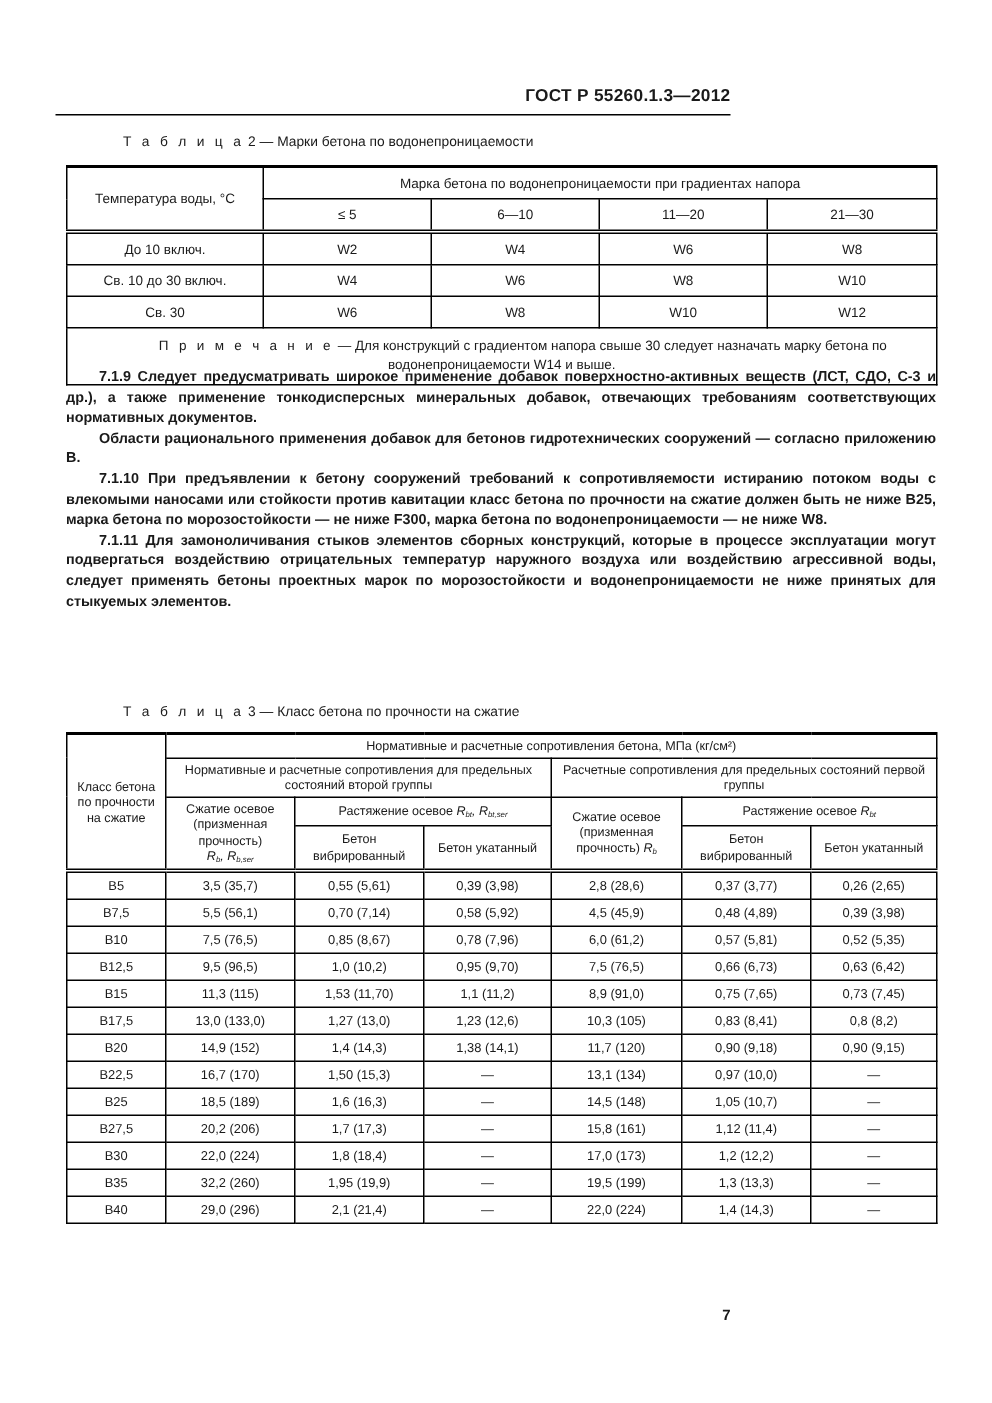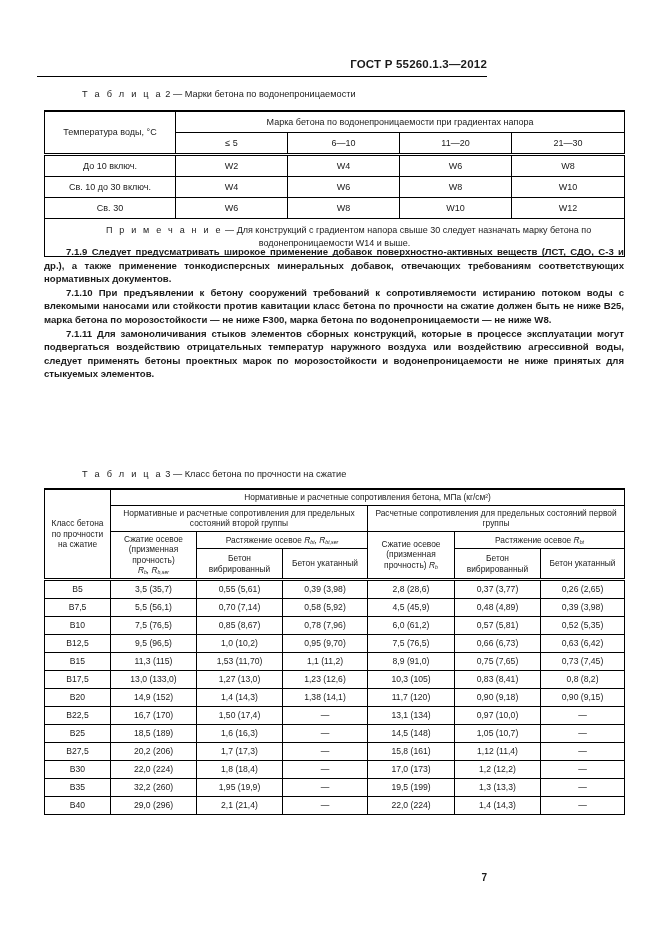--- a/index.html
+++ b/index.html
@@ -176,20 +176,21 @@
             <span>—</span>
             <span>Для конструкций с градиентом напора свыше 30 следует назначать марку бетона по водонепроницаемости W14 и выше.</span>
           </td>
         </tr>
       </tbody>
     </table>
   </div>
 
   <div class="pos body-text" style="left:44px; top:245px;">
     <p>7.1.9 Следует предусматривать широкое применение добавок поверхностно-активных веществ (ЛСТ, СДО, С-3 и др.), а также применение тонкодисперсных минеральных добавок, отвечающих требованиям соответствующих нормативных документов.</p>
+    <p>Области рационального применения добавок для бетонов гидротехнических сооружений — согласно приложению В.</p>
     <p>7.1.10 При предъявлении к бетону сооружений требований к сопротивляемости истиранию потоком воды с влекомыми наносами или стойкости против кавитации класс бетона по прочности на сжатие должен быть не ниже В25, марка бетона по морозостойкости — не ниже F300, марка бетона по водонепроницаемости — не ниже W8.</p>
     <p>7.1.11 Для замоноличивания стыков элементов сборных конструкций, которые в процессе эксплуатации могут подвергаться воздействию отрицательных температур наружного воздуха или воздействию агрессивной воды, следует применять бетоны проектных марок по морозостойкости и водонепроницаемости не ниже принятых для стыкуемых элементов.</p>
   </div>
 
   <div class="pos table-caption" style="left:37px; top:469px;">
     <span class="sp">Т а б л и ц а</span>
     <span>3</span>
     <span>—</span>
     <span>Класс бетона по прочности на сжатие</span>
   </div>
@@ -298,21 +299,21 @@
             <td class="dcell">14,9 (152)</td>
             <td class="dcell">1,4 (14,3)</td>
             <td class="dcell">1,38 (14,1)</td>
             <td class="dcell">11,7 (120)</td>
             <td class="dcell">0,90 (9,18)</td>
             <td class="dcell">0,90 (9,15)</td>
           </tr>
           <tr>
             <td class="dcell">В22,5</td>
             <td class="dcell">16,7 (170)</td>
-            <td class="dcell">1,50 (17,4)</td>
+            <td class="dcell">1,50 (15,3)</td>
             <td class="dcell">—</td>
             <td class="dcell">13,1 (134)</td>
             <td class="dcell">0,97 (10,0)</td>
             <td class="dcell">—</td>
           </tr>
           <tr>
             <td class="dcell">В25</td>
             <td class="dcell">18,5 (189)</td>
             <td class="dcell">1,6 (16,3)</td>
             <td class="dcell">—</td>

